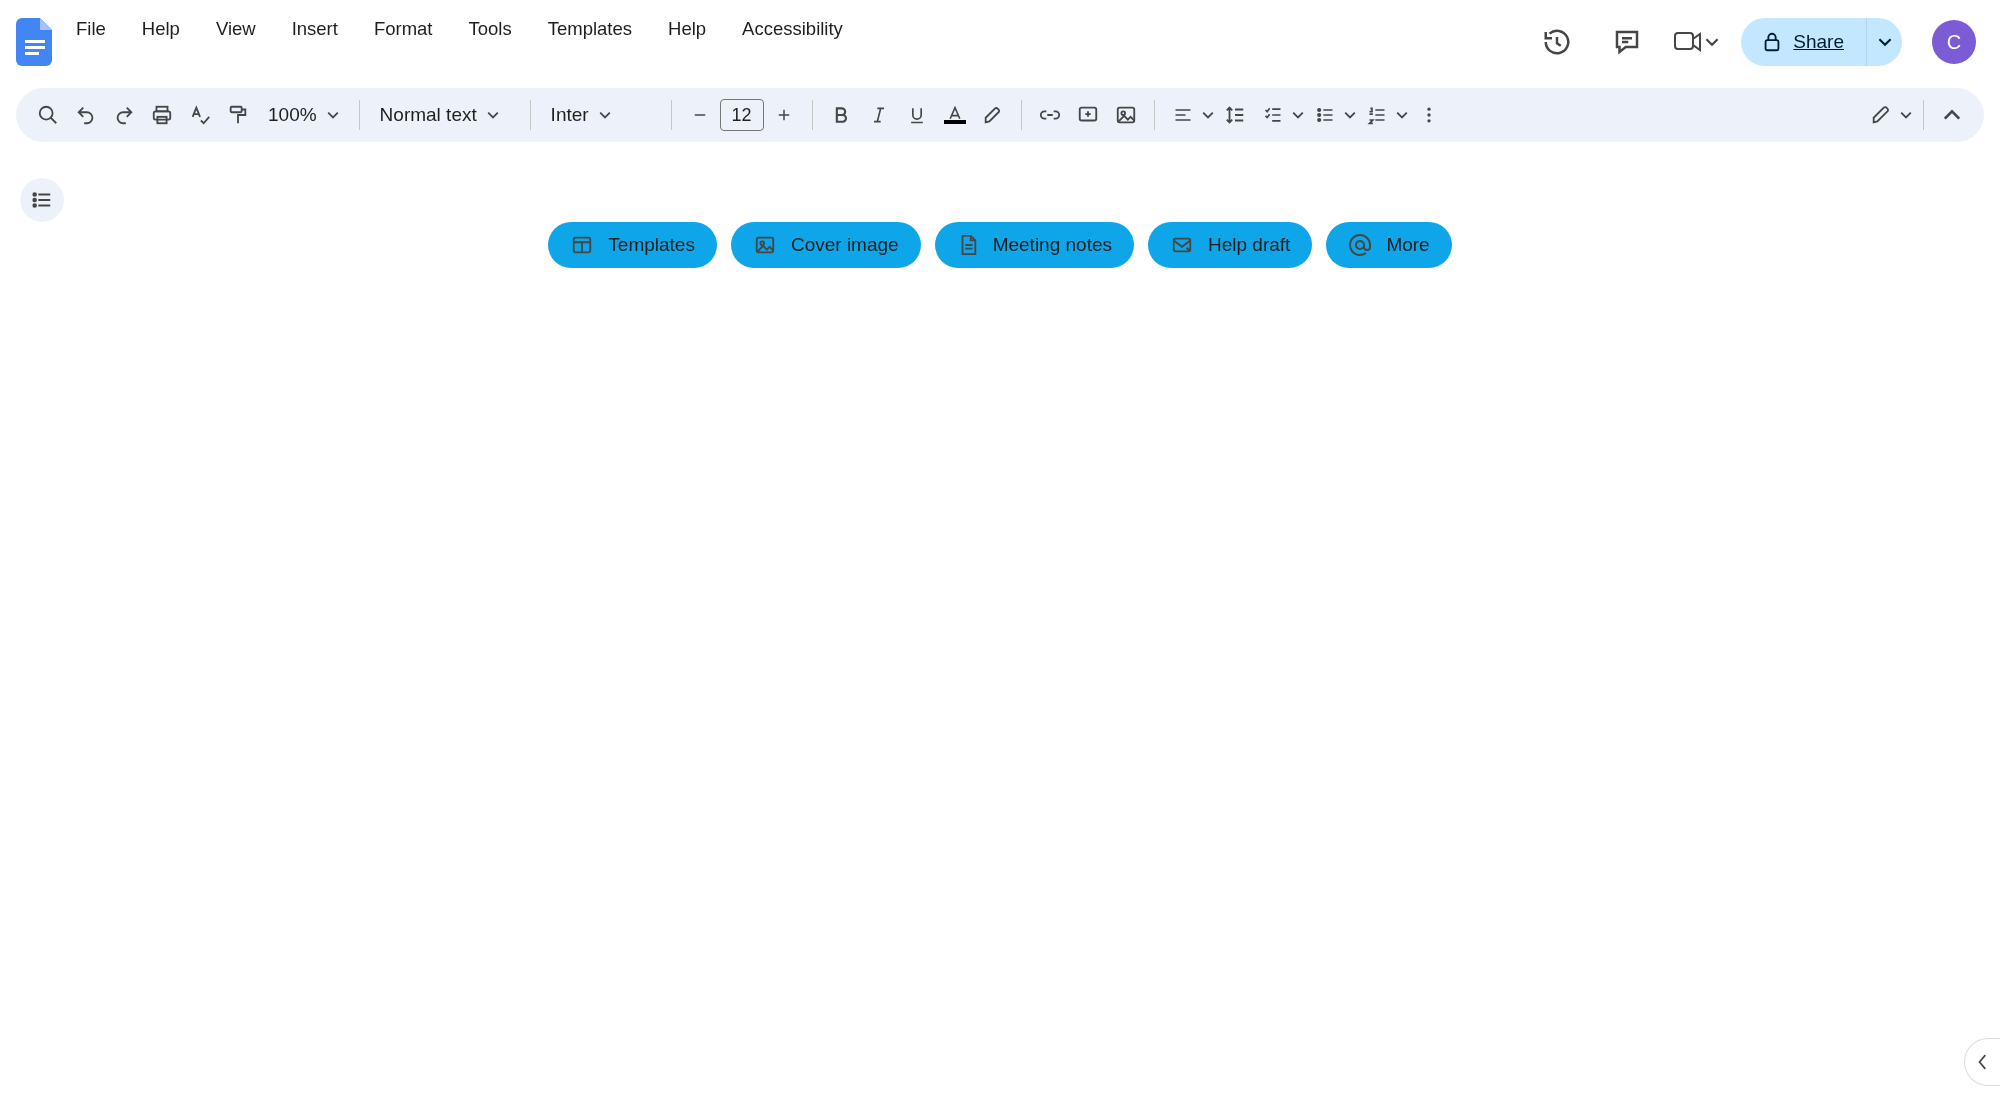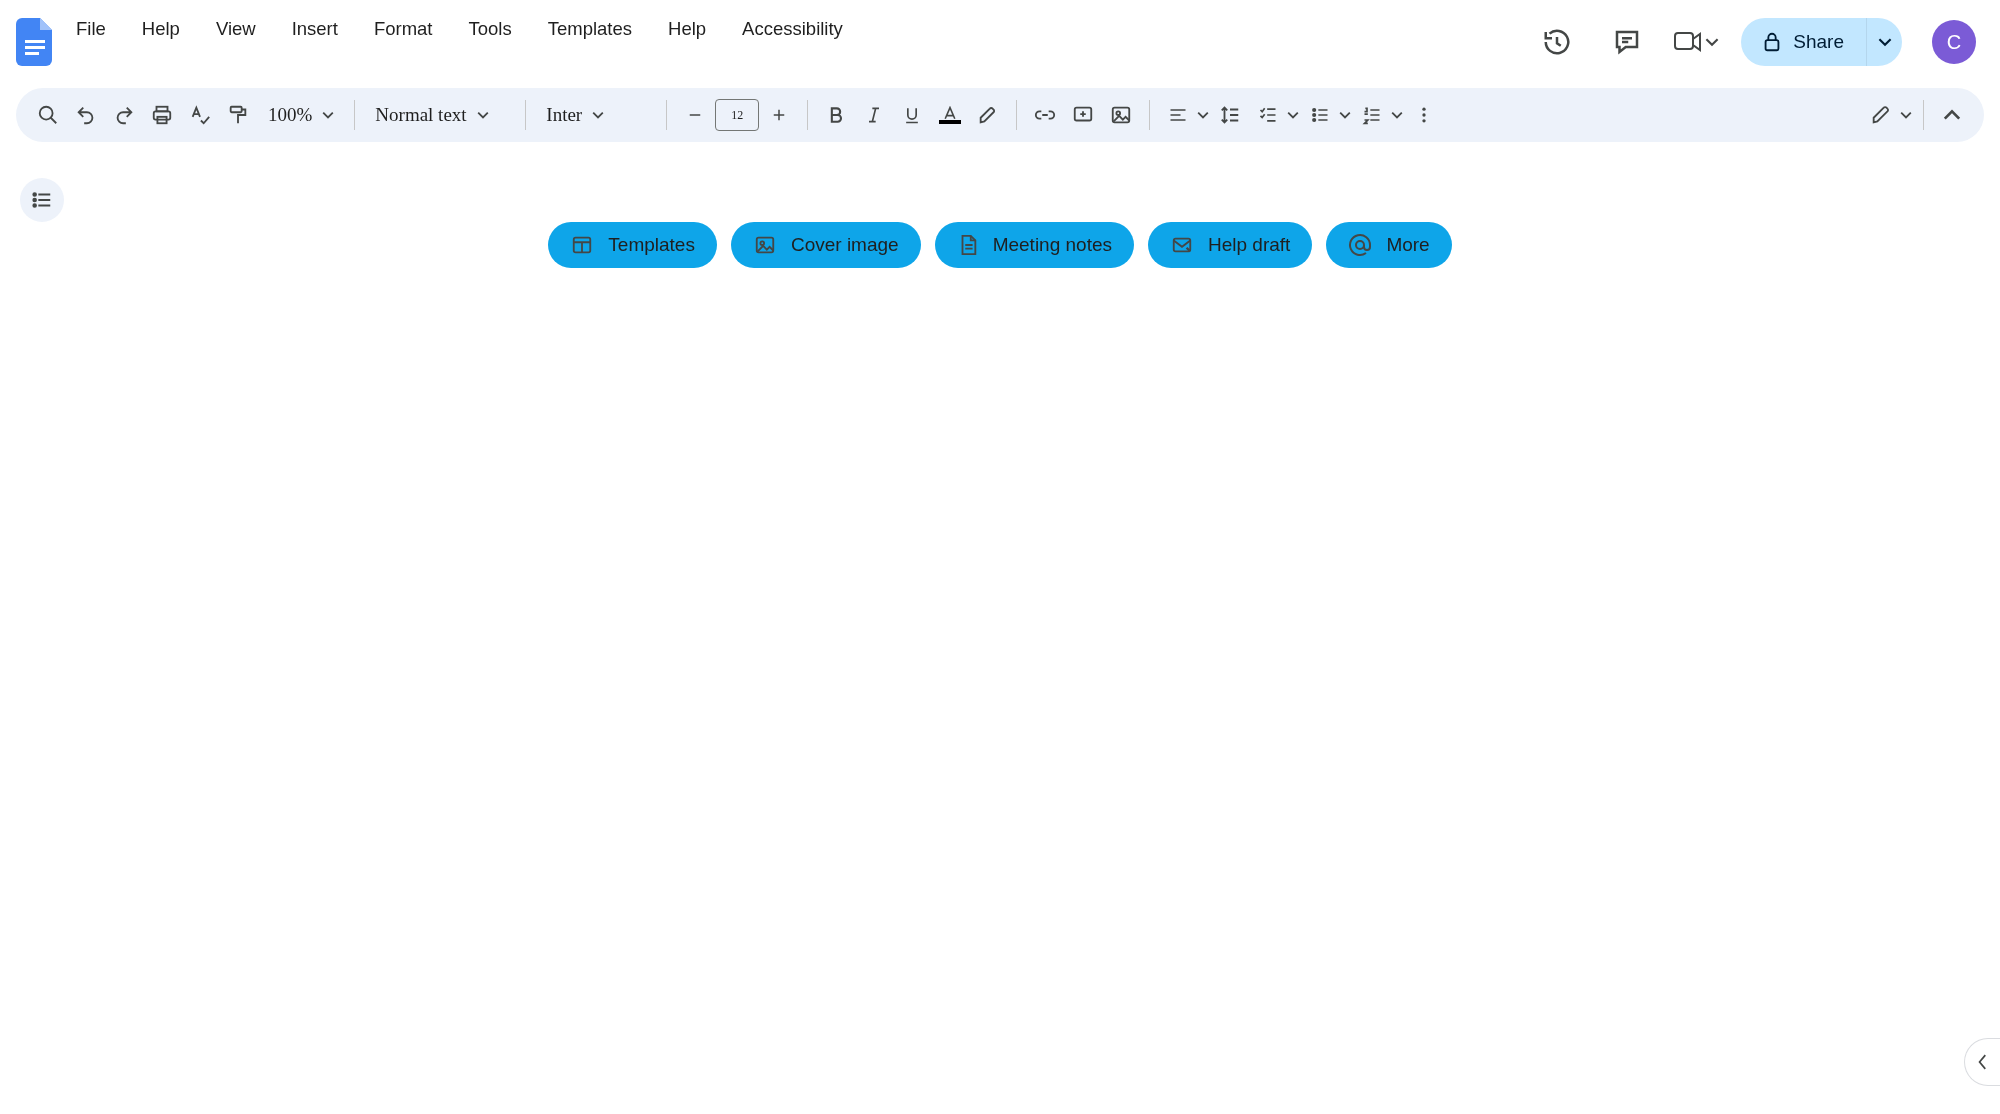--- a/index.html
+++ b/index.html
@@ -33,21 +33,21 @@
 .header-right {
   margin-left: auto;
   display: flex; align-items: center; gap: 22px;
   padding-top: 8px; padding-right: 6px;
 }
 .hdr-btn {
   width: 48px; height: 48px; display:flex; align-items:center; justify-content:center;
   color: #444746; border-radius: 50%;
 }
 .meet-btn { display:flex; align-items:center; gap:2px; color:#444746; }
-.share-wrap { display:flex; align-items:flex-start; }
+.share-wrap { display:flex; align-items:flex-start;text-decoration:underline; }
 .share-btn {
   display:flex; align-items:center; gap:10px;
   background:#c2e7ff; color:#001d35;
   height: 48px; padding: 0 22px 0 20px;
   border-radius: 24px 0 0 24px;
   font-size: 19px; font-weight: 500;
 }
 .share-drop {
   background:#c2e7ff; height:48px; width:36px;
   display:flex; align-items:center; justify-content:center;
@@ -64,36 +64,35 @@
 
 
 .toolbar-wrap { padding: 6px 16px 0 16px; }
 .toolbar {
   background:#edf2fa;
   border-radius: 28px;
   height: 54px;
   display:flex; align-items:center;
   padding: 0 14px;
   gap: 2px;
-  font-family: Liberation Serif, serif;
 }
 .tb-btn {
   min-width: 36px; height: 36px;
   display:flex; align-items:center; justify-content:center;
   color:#444746; border-radius:4px; padding: 0 5px;
 }
 .tb-sep { width:1px; height:30px; background:#c7c7c7; margin: 0 8px; }
 .tb-text { font-size: 19px; color:#1f1f1f; }
 .tb-combo { display:flex; align-items:center; gap:10px; padding: 0 10px; height:36px; }
 .tb-combo .caret { color:#444746; }
 .fs-box {
   width: 44px; height: 32px;
   border:1px solid #747775; border-radius:4px;
   display:flex; align-items:center; justify-content:center;
-  font-size:12px; color:#1f1f1f; background:#edf2fa;
+  font-size:18px; color:#1f1f1f; background:#edf2fa;
 }
 .tb-drop { display:flex; align-items:center; gap:0; }
 .tb-drop .caret { width:14px; color:#444746; }
 .tb-spacer { flex:1; }
 .text-color-btn { flex-direction:column; gap:0; }
 .tc-under { width:22px; height:4px; background:#000; margin-top:-2px;}
 
 
 .outline-toggle {
   position:absolute; left:20px; top:178px;

